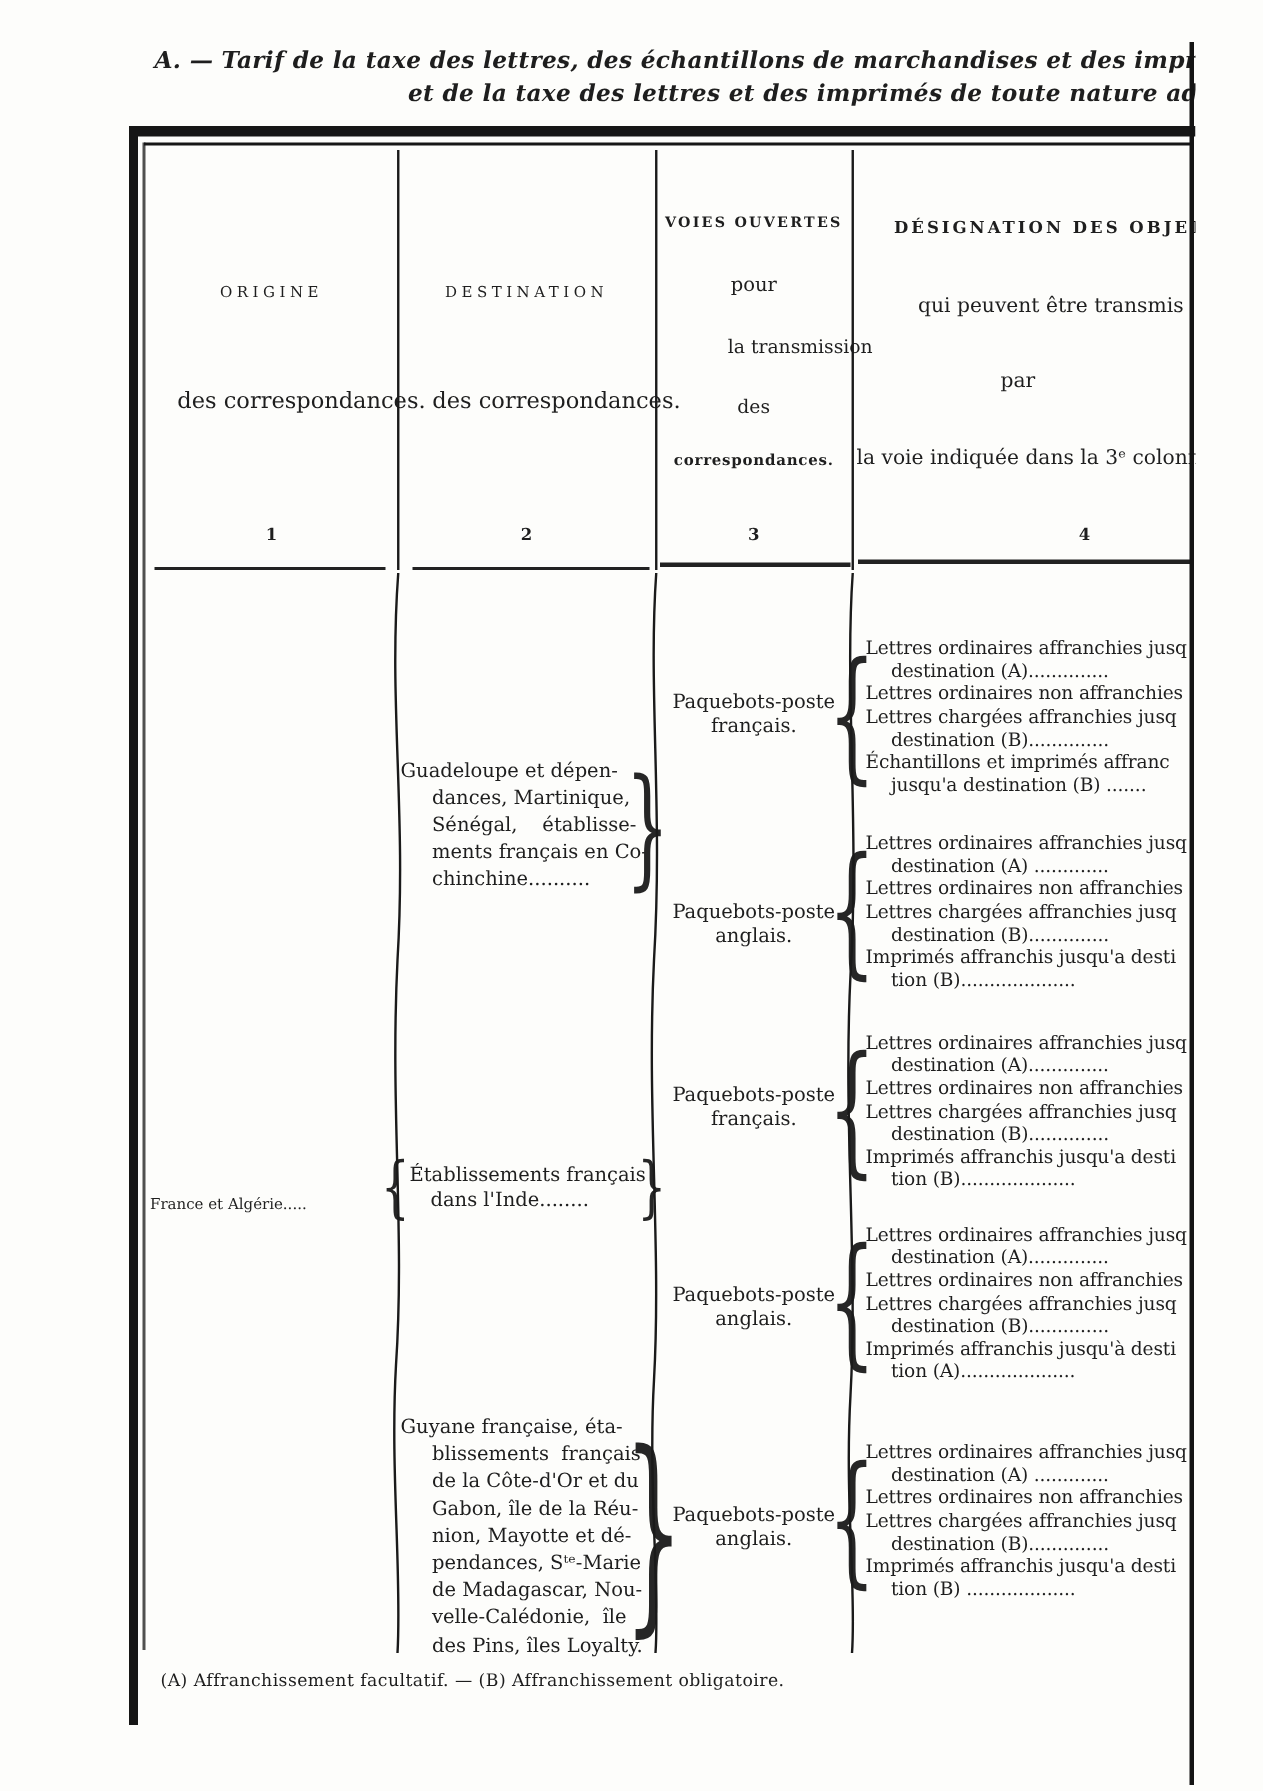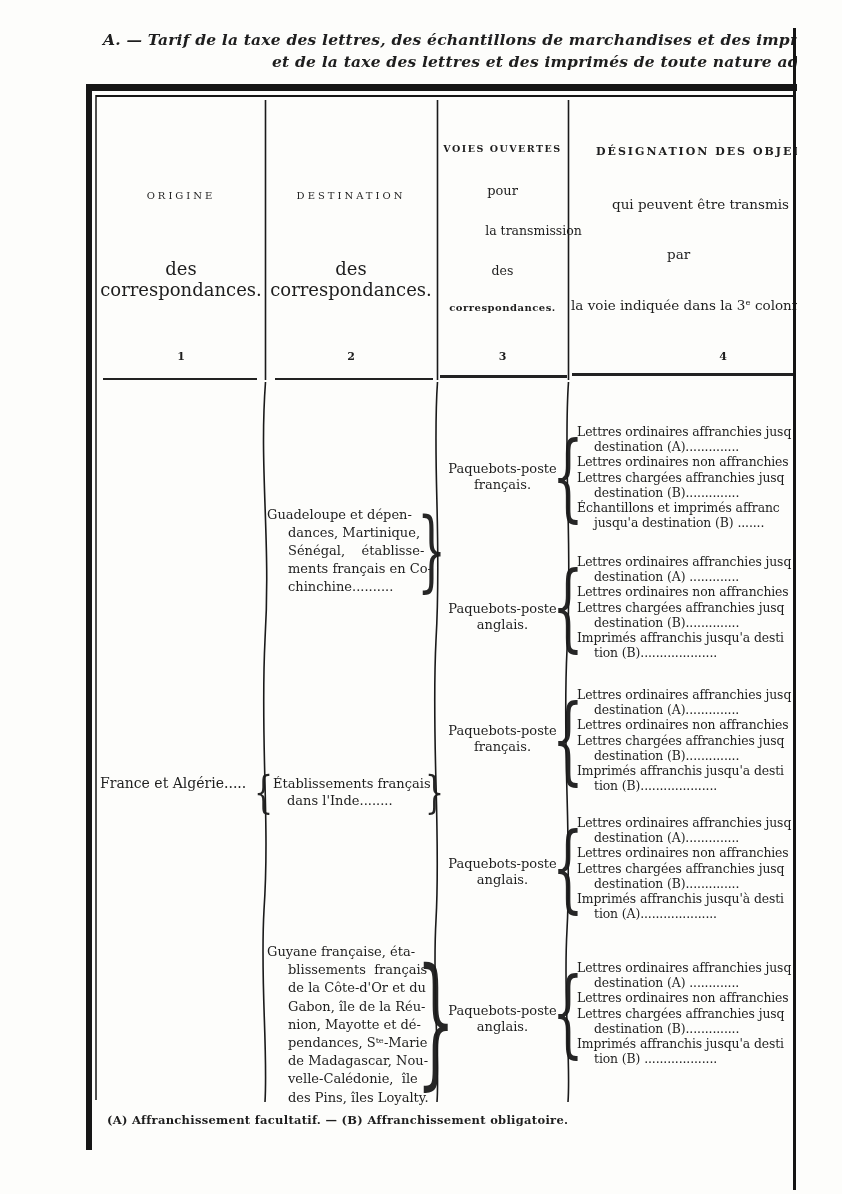--- a/index.html
+++ b/index.html
@@ -10,36 +10,36 @@
     color:#1e1e1e;
   }
   
   .title-line{position:absolute; font-style:italic; font-weight:600; font-size:15.5px; white-space:pre; letter-spacing:.2px;}
   
   .bar{position:absolute; background:#161616;}
   
   .hc{position:absolute; text-align:center;}
   .sc{font-weight:normal; font-size:10px; letter-spacing:3px;}
   .sc2{font-weight:bold; font-size:9.5px; letter-spacing:1.5px;}
-  .sub{font-size:18px;}
+  .sub{font-size:15px;padding-left:20px;}
   .num{font-size:11px; font-weight:bold;}
   .h4{position:absolute; font-size:13.5px; white-space:pre;}
   .rule{position:absolute; background:#222; height:2px;}
   
-  .origin{position:absolute; font-size:14px; white-space:pre;}
+  .origin{position:absolute; font-size:10px; white-space:pre;margin-top:23px;}
   .dest{position:absolute; font-size:13px; line-height:18px;}
   .dest .ln{white-space:pre;}
   .dest .ln.cont{margin-left:21px;}
   .dest.narrow .ln.cont{margin-left:14px;}
   .route{position:absolute; left:437px; width:131px; text-align:center; font-size:13px; line-height:15.5px;}
   .block{position:absolute; left:577px; width:240px; font-size:12.4px; line-height:15.2px; letter-spacing:-.1px;}
   .block .ln{white-space:pre;}
   .block .ln.cont{margin-left:17px;}
   .brace{position:absolute; color:#262626; font-weight:normal;}
-  .footnote{position:absolute; font-size:11.5px; font-weight:bold; letter-spacing:.3px; white-space:pre;}
+  .footnote{position:absolute; font-size:11.5px; font-weight:normal; letter-spacing:.3px; white-space:pre;}
   .divider-svg{position:absolute; left:0; top:0; z-index:2; pointer-events:none;}
   .crop-mask{position:absolute; left:797px; top:0; width:45px; height:1194px; background:#fdfdfb; z-index:5;}
   .crop-line{position:absolute; left:793px; top:28px; width:3px; height:1162px; background:#141414; z-index:6;}
 </style>
 </head>
 <body>
 
 <div class="page">
 
   <div class="title-line" style="left:103px; top:30px;">A. — Tarif de la taxe des lettres, des échantillons de marchandises et des imprimés de toute nat</div>

